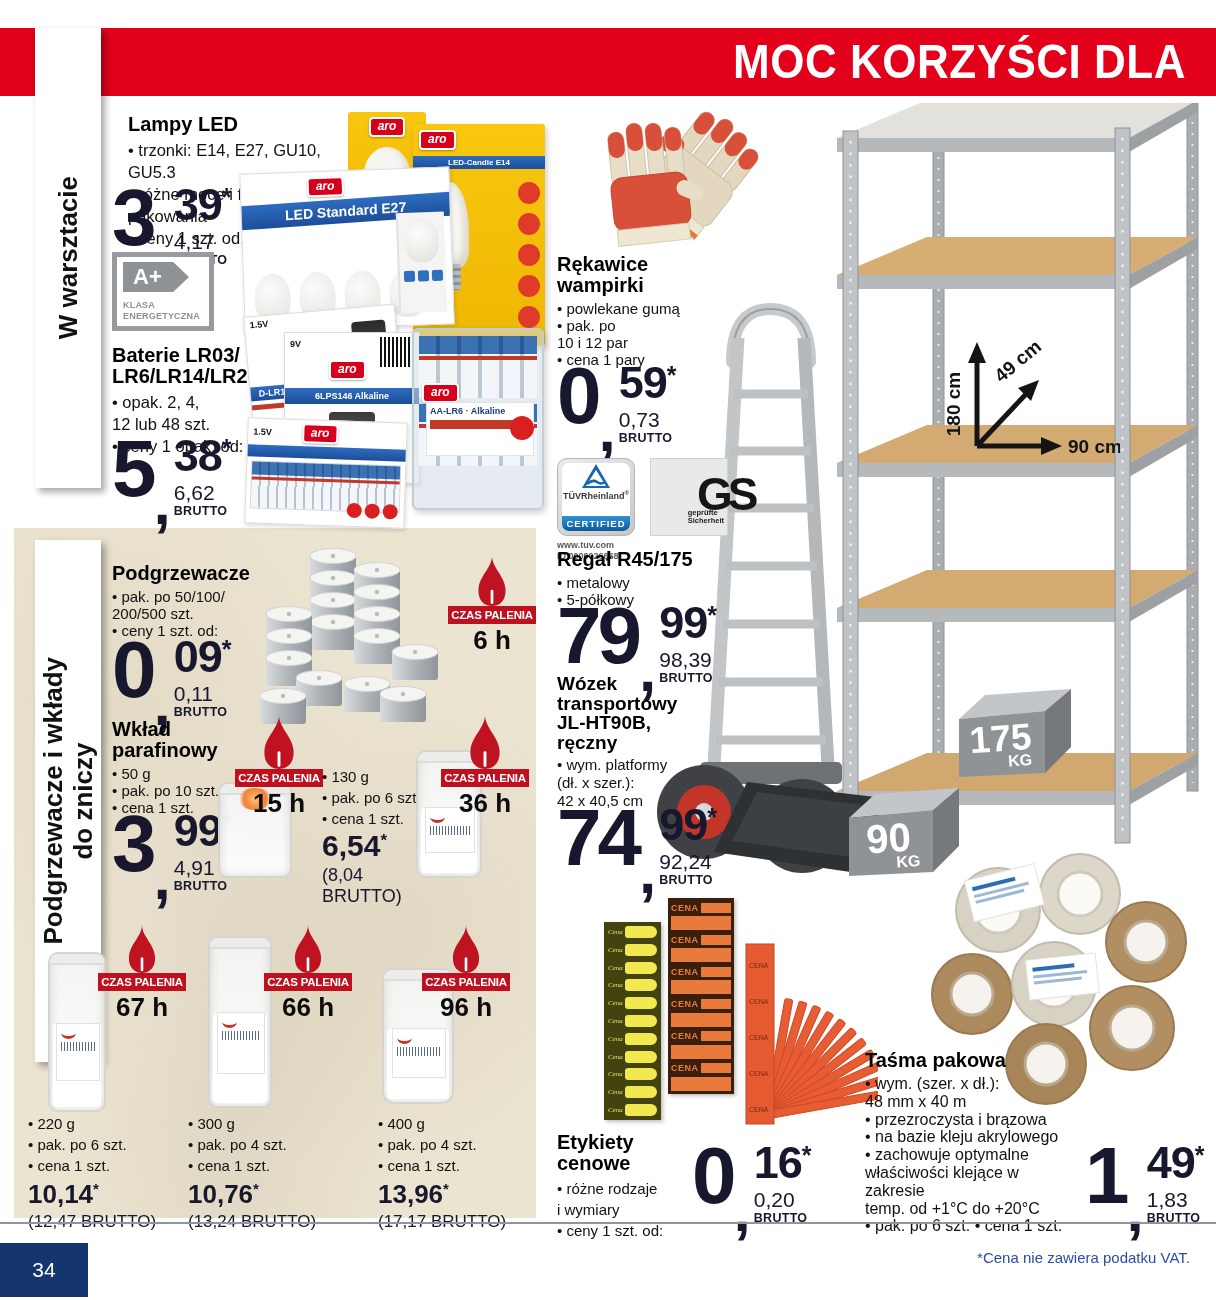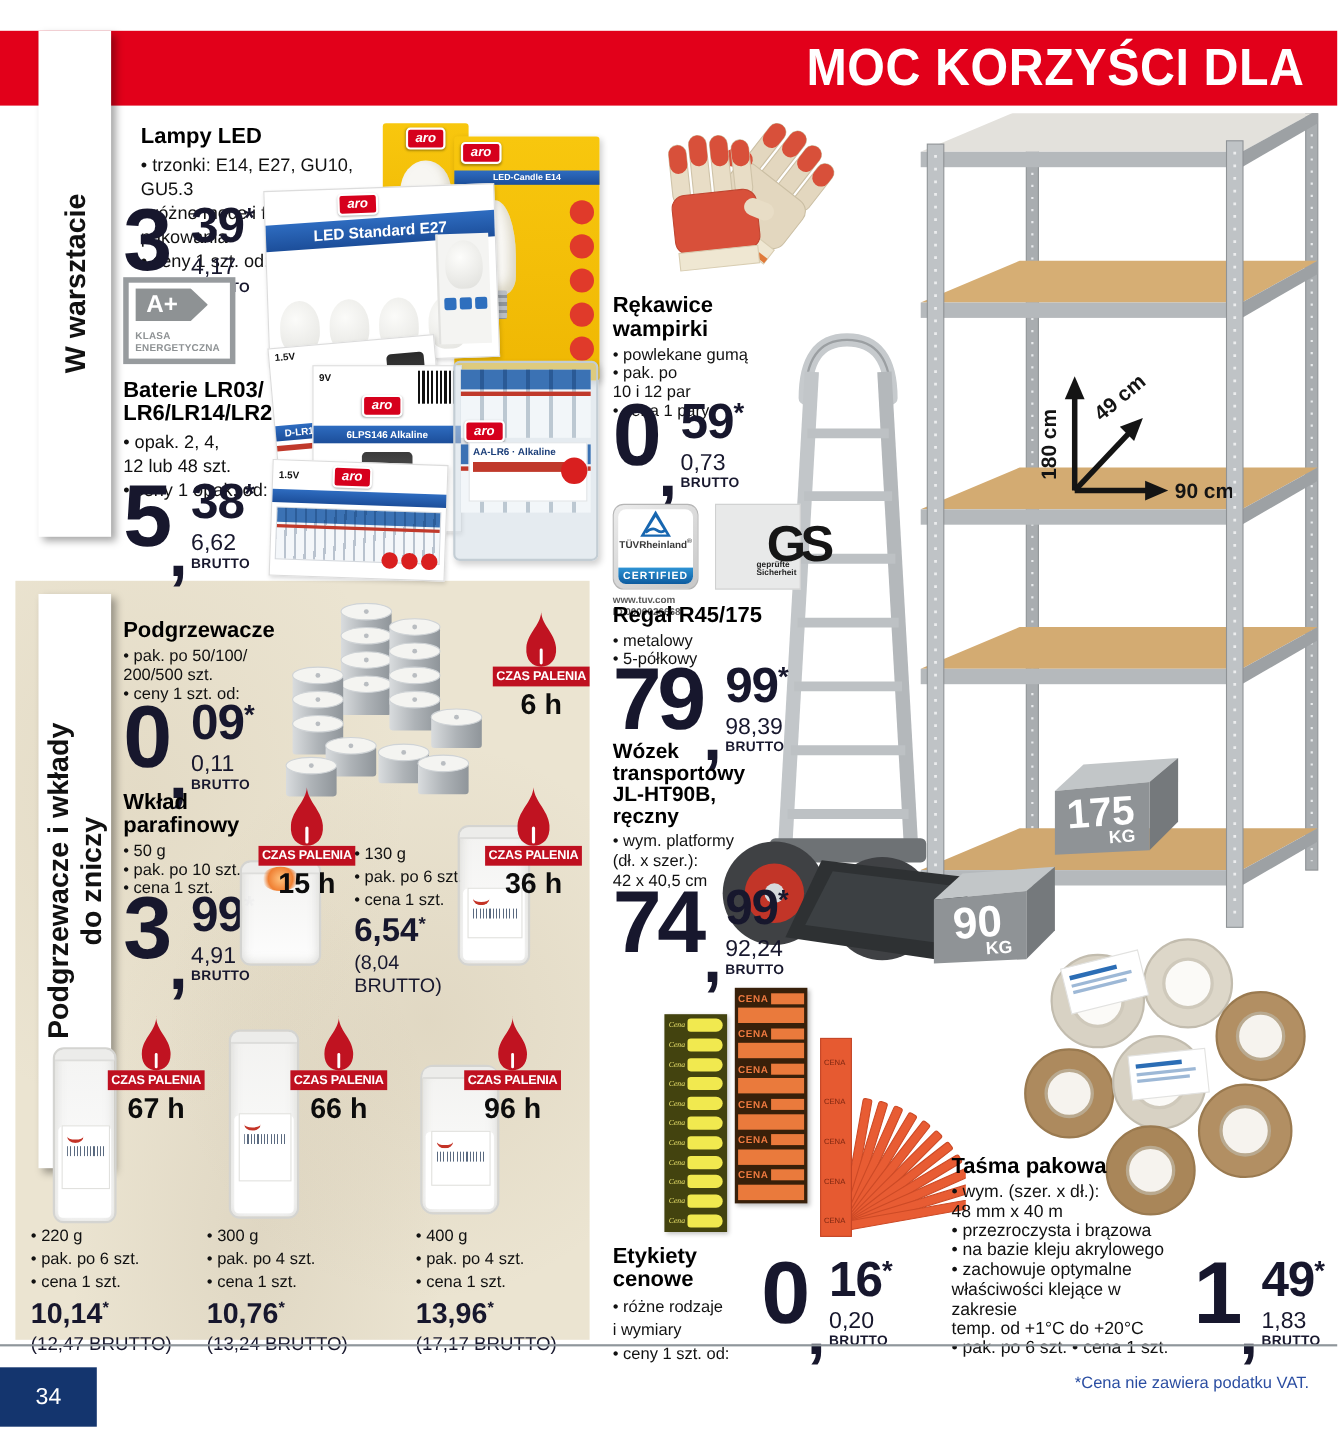--- a/index.html
+++ b/index.html
@@ -284,21 +284,21 @@
       <rect x="0" y="0" width="16" height="26" rx="8" fill="#d8503a"></rect>
       <rect x="19" y="-7" width="16" height="28" rx="8" fill="#d8503a"></rect>
       <rect x="38" y="-5" width="16" height="28" rx="8" fill="#d8503a"></rect>
       <rect x="57" y="1" width="16" height="24" rx="8" fill="#d8503a"></rect>
       <rect x="-2" y="46" width="77" height="54" rx="12" fill="#d8503a" stroke="#c04530"></rect>
       <rect x="68" y="52" width="28" height="16" rx="8" fill="#e8ddc6" transform="rotate(28 68 52)"></rect>
       <rect x="0" y="98" width="72" height="16" fill="#efe7d2" stroke="#d8cdb2"></rect>
     </g>
   </svg>
 
-  <div class="abs" style="left:557px;top:268px;width:170px;">
+  <div class="abs" style="left:557px;top:254px;width:170px;">
     <div class="ptitle">
       <div>Rękawice</div>
       <div>wampirki</div>
     </div>
     <div class="bullets compact">
       <div>• powlekane gumą</div>
       <div>• pak. po</div>
       <div>10 i 12 par</div>
       <div>• cena 1 pary</div>
     </div>

